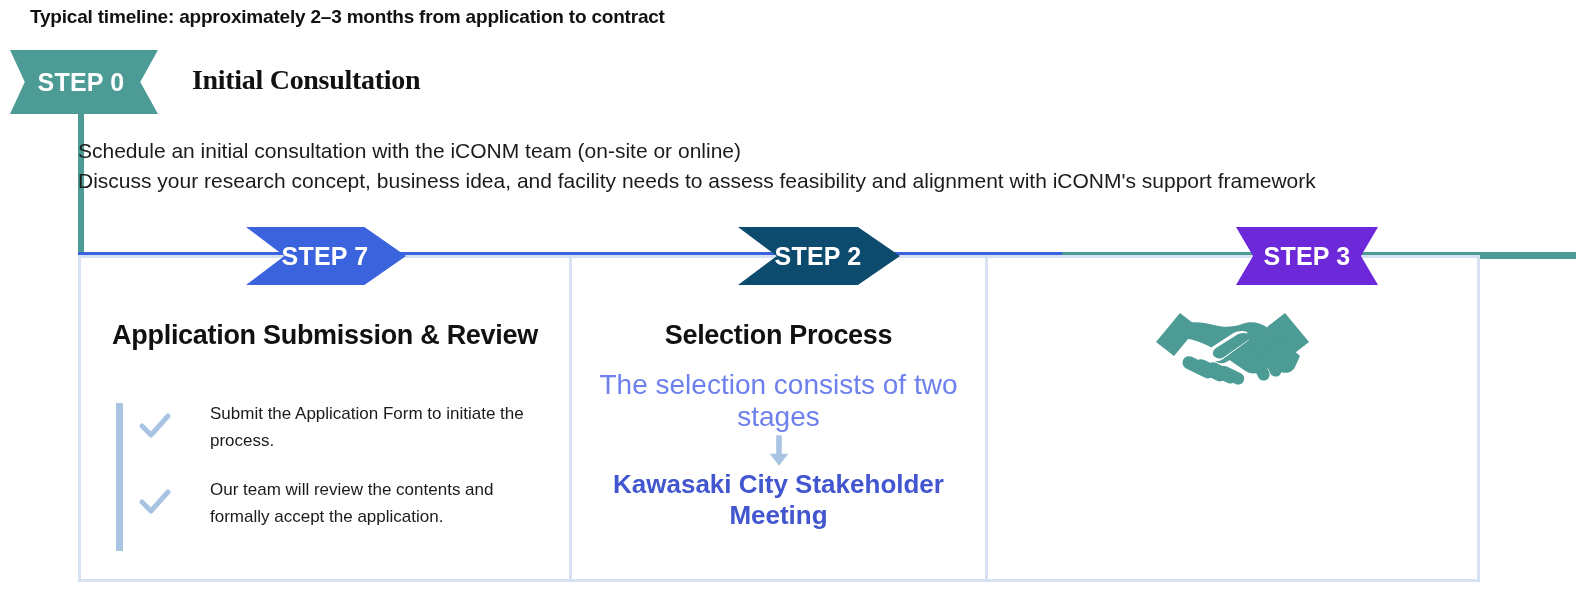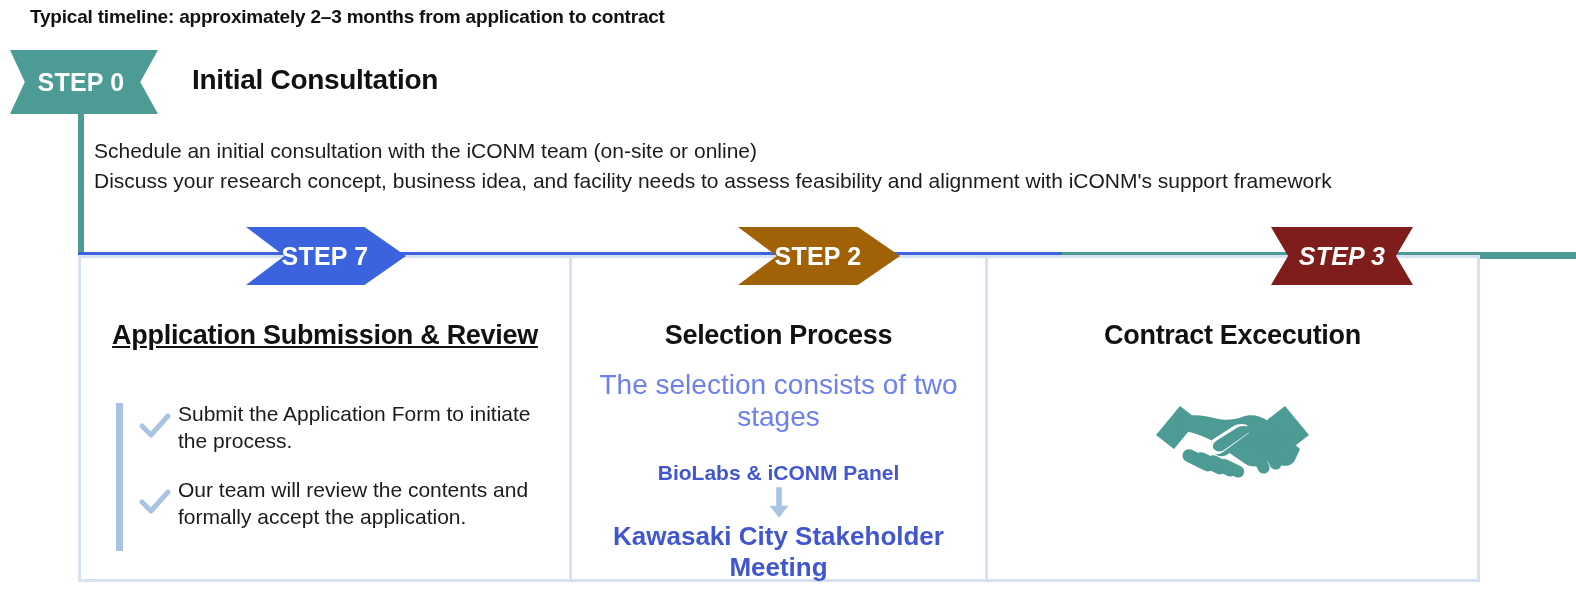--- a/index.html
+++ b/index.html
@@ -52,35 +52,36 @@
   }
   #step0-title {
     position: absolute;
     left: 192px;
     top: 64px;
     font-size: 28px;
     font-weight: bold;
     color: #111111;
     letter-spacing: -0.3px;
     white-space: nowrap;
+    font-family: Liberation Serif, serif;
   }
   
   #step0-stem {
     position: absolute;
     left: 78px;
     top: 108px;
     width: 6px;
     height: 150px;
     background: #4C9B95;
   }
 
   
   #step0-body {
     position: absolute;
-    left: 94px;
+    left: 78px;
     top: 136px;
     font-size: 21px;
     line-height: 30px;
     color: #1b1b1b;
     white-space: nowrap;
   }
   #step0-body .line { display: block; }
 
   
   #rail-blue {
@@ -108,21 +109,21 @@
     width: 1478px;
     height: 327px;
     display: flex;
   }
   .card {
     border: 3px solid #D6E2F2;
     background: #ffffff;
     box-sizing: border-box;
     position: relative;
   }
-  .card--step1 { width: 494px; text-decoration: underline; }
+  .card--step1 { width: 494px; }
   .card--step2 { width: 416px; border-left: none; }
   .card--step3 { width: 492px; border-left: none; }
 
   .card-title {
     text-align: center;
     font-size: 27px;
     font-weight: bold;
     letter-spacing: -0.3px;
     color: #111111;
     margin-top: 62px;
@@ -148,32 +149,31 @@
     left: 246px;
     width: 160px;
     background: #3B63DE;
     -webkit-clip-path: polygon(0% 0%, 74% 0%, 100% 50%, 74% 100%, 0% 100%, 24% 50%);
     clip-path: polygon(0% 0%, 74% 0%, 100% 50%, 74% 100%, 0% 100%, 24% 50%);
   }
   #step1-banner .step-label { padding-left: 14px; padding-right: 16px; }
   #step2-banner {
     left: 738px;
     width: 162px;
-    background: #a16207;
+    background: #0c4a6e;
     -webkit-clip-path: polygon(0% 0%, 74% 0%, 100% 50%, 74% 100%, 0% 100%, 24% 50%);
     clip-path: polygon(0% 0%, 74% 0%, 100% 50%, 74% 100%, 0% 100%, 24% 50%);
   }
   #step2-banner .step-label { padding-left: 14px; padding-right: 16px; }
   #step3-banner {
-    left: 1271px;
+    left: 1236px;
     width: 142px;
-    background: #7f1d1d;
+    background: #6d28d9;
     -webkit-clip-path: polygon(0% 0%, 100% 0%, 88% 50%, 100% 100%, 0% 100%, 12% 50%);
     clip-path: polygon(0% 0%, 100% 0%, 88% 50%, 100% 100%, 0% 100%, 12% 50%);
-    font-style: italic;
   }
 
   
   #step1-list {
     position: absolute;
     left: 35px;
     top: 142px;
     width: 430px;
   }
   #step1-list-bar {
@@ -191,23 +191,24 @@
     margin-bottom: 22px;
   }
   .check-icon {
     flex: 0 0 auto;
     width: 34px;
     height: 34px;
     margin-top: 10px;
     margin-right: 6px;
   }
   .check-item-text {
-    font-size: 21px;
+    font-size: 17px;
     line-height: 27px;
     color: #1b1b1b;
+    margin-left: 32px;
   }
 
   
   #step2-subtitle {
     text-align: center;
     font-size: 28px;
     color: #6E80EC;
     margin-top: 18px;
   }
   #step2-stage1 {
@@ -280,31 +281,29 @@
           </svg>
         </span>
         <span class="check-item-text">Our team will review the contents and formally accept the application.</span>
       </div>
     </div>
   </div>
 
   <div class="card card--step2">
     <div class="card-title">Selection Process</div>
     <div id="step2-subtitle">The selection consists of two stages</div>
-    <div id="step2-stage1">BioLabs &amp; iCONM Panel</div>
     <div id="step2-arrow">
       <svg viewBox="0 0 28 34" width="26" height="32" aria-hidden="true">
         <path d="M11 0 H17 V20 H24 L14 33 L4 20 H11 Z" fill="#A9C3E3"></path>
       </svg>
     </div>
     <div id="step2-stage2">Kawasaki City Stakeholder Meeting</div>
   </div>
 
   <div class="card card--step3">
-    <div class="card-title">Contract Excecution</div>
     <div id="step3-icon-wrap">
       <svg viewBox="0 0 165 95" width="165" height="95" aria-hidden="true">
         <g fill="#4C9B95">
 
           <path d="M6 48 L30 19 L48 33 L24 62 Z"></path>
 
           <path d="M159 48 L135 19 L117 33 L141 62 Z"></path>
 
           <path d="M24 33 C38 26 52 28 64 31 C74 34 84 33 92 30
                    C100 27 110 28 118 34 L134 48 L120 72

